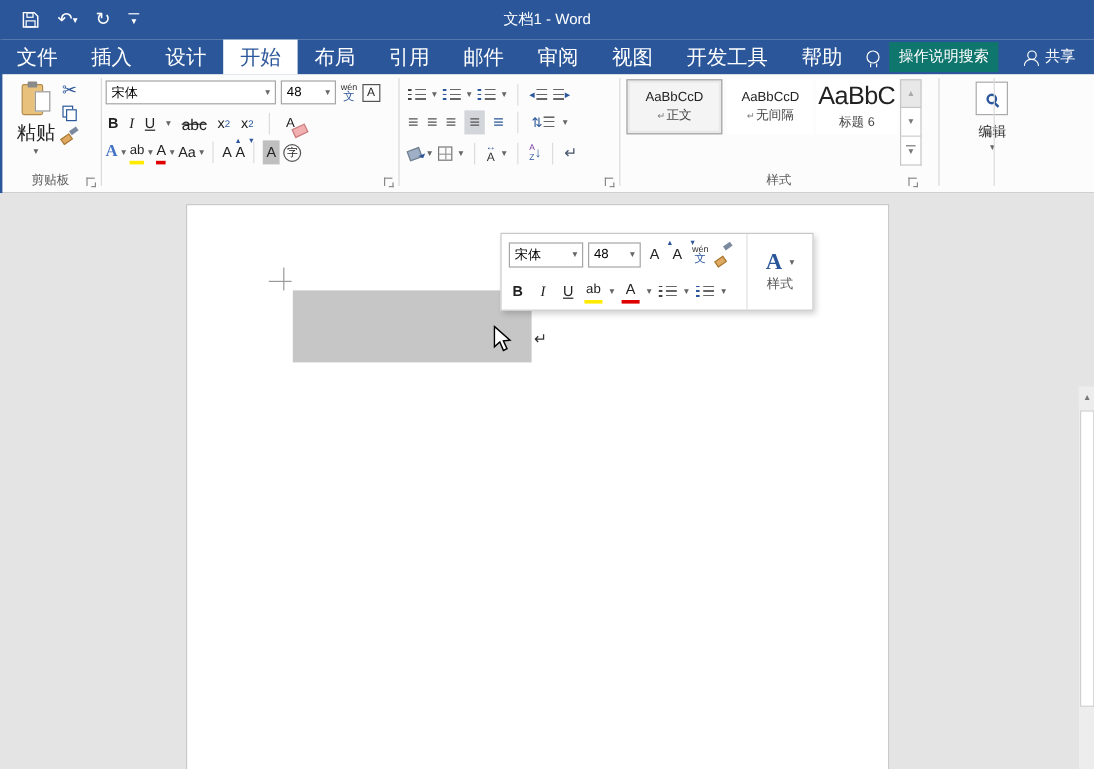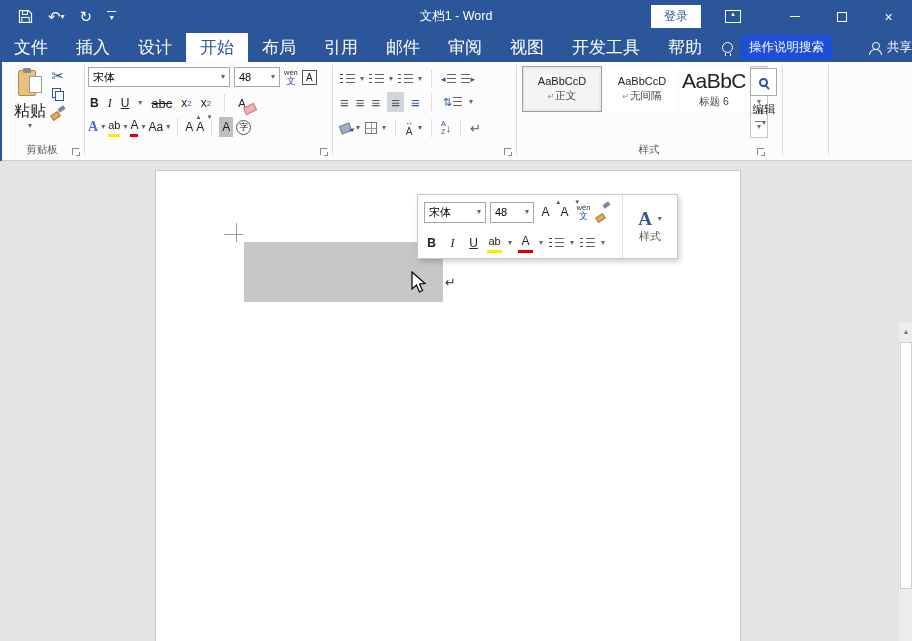--- a/index.html
+++ b/index.html
@@ -25,22 +25,22 @@
 .max-box{width:10px;height:10px;border:1px solid #fff}
 .close-x{font-size:14px;line-height:1}
 
 
 .tabrow{position:absolute;left:0;top:33px;width:912px;height:29px;background:#2b579a;display:flex;align-items:stretch;color:#fff}
 .tab{display:flex;align-items:center;padding:0 14px;font-size:17px;white-space:nowrap}
 .tab.active{background:#fff;color:#2b579a}
 .tellme{display:flex;align-items:center;gap:8px;margin-left:6px}
 .bulb{width:11px;height:11px;border:1.5px solid #fff;border-radius:50%;position:relative}
 .bulb::after{content:"";position:absolute;left:2.2px;bottom:-4px;width:4px;height:3px;border-left:1.5px solid #fff;border-right:1.5px solid #fff}
-.tellme-box{background:#1d4ed8;padding:4px 8px;font-size:12.5px}
-.share{margin-left:auto;display:flex;align-items:center;gap:6px;font-size:12.5px}
+.tellme-box{background:#0f766e;padding:4px 8px;font-size:12.5px}
+.share{margin-left:auto;display:flex;align-items:center;gap:6px;padding-right:16px;font-size:12.5px}
 .person{width:12px;height:12px;position:relative}
 .person::before{content:"";position:absolute;left:2.5px;top:0;width:6px;height:6px;border:1.2px solid #fff;border-radius:50%}
 .person::after{content:"";position:absolute;left:0;bottom:-1px;width:11px;height:5px;border:1.2px solid #fff;border-bottom:none;border-radius:6px 6px 0 0}
 
 
 .ribbon{position:absolute;left:0;top:62px;width:912px;height:99px;background:#fcfcfd;border-bottom:1px solid #cfcfcf}
 .ribbon::before{content:"";position:absolute;left:0;top:-29px;width:2px;height:128px;background:#2b579a}
 .gsep{position:absolute;top:3px;height:90px;width:1px;background:#dadada}
 .group{position:absolute;top:0;height:98px}
 .glabel{position:absolute;bottom:3px;left:0;right:0;text-align:center;font-size:10.5px;color:#595959}
@@ -174,33 +174,20 @@
     </span>
     <span class="btn">
       <span class="glyph">↻</span>
     </span>
     <span class="btn qat-custom">
       <span class="bar"></span>
       <span class="caret">▾</span>
     </span>
   </div>
   <div class="title-center">文档1 - Word</div>
-  <div class="tb-right">
-    <span class="login-btn">登录</span>
-    <span class="ribopt">
-        <span>▴</span>
-      </span>
-    <span class="win-btn">
-        <span class="min-bar"></span>
-      </span>
-    <span class="win-btn">
-        <span class="max-box"></span>
-      </span>
-    <span class="win-btn close-x">×</span>
-  </div>
 </div>
 
 <div class="tabrow">
   <span class="tab">文件</span>
   <span class="tab">插入</span>
   <span class="tab">设计</span>
   <span class="tab active">开始</span>
   <span class="tab">布局</span>
   <span class="tab">引用</span>
   <span class="tab">邮件</span>
@@ -404,21 +391,21 @@
       <span class="sb">
           <span class="over"></span>
           <span>▼</span>
         </span>
     </div>
     <div class="glabel">样式</div>
     <span class="launcher" style="right:18px"></span>
   </div>
   <div class="gsep" style="left:782px"></div>
 
-  <div class="group" style="left:744px;width:46px">
+  <div class="group" style="left:807px;width:46px">
     <span class="search-btn">
         <span class="mag"></span>
       </span>
     <div class="edit-label">编辑</div>
     <div class="edit-caret">▾</div>
   </div>
   <div class="gsep" style="left:828px"></div>
 
   <span class="chev-up"></span>
 </div>

